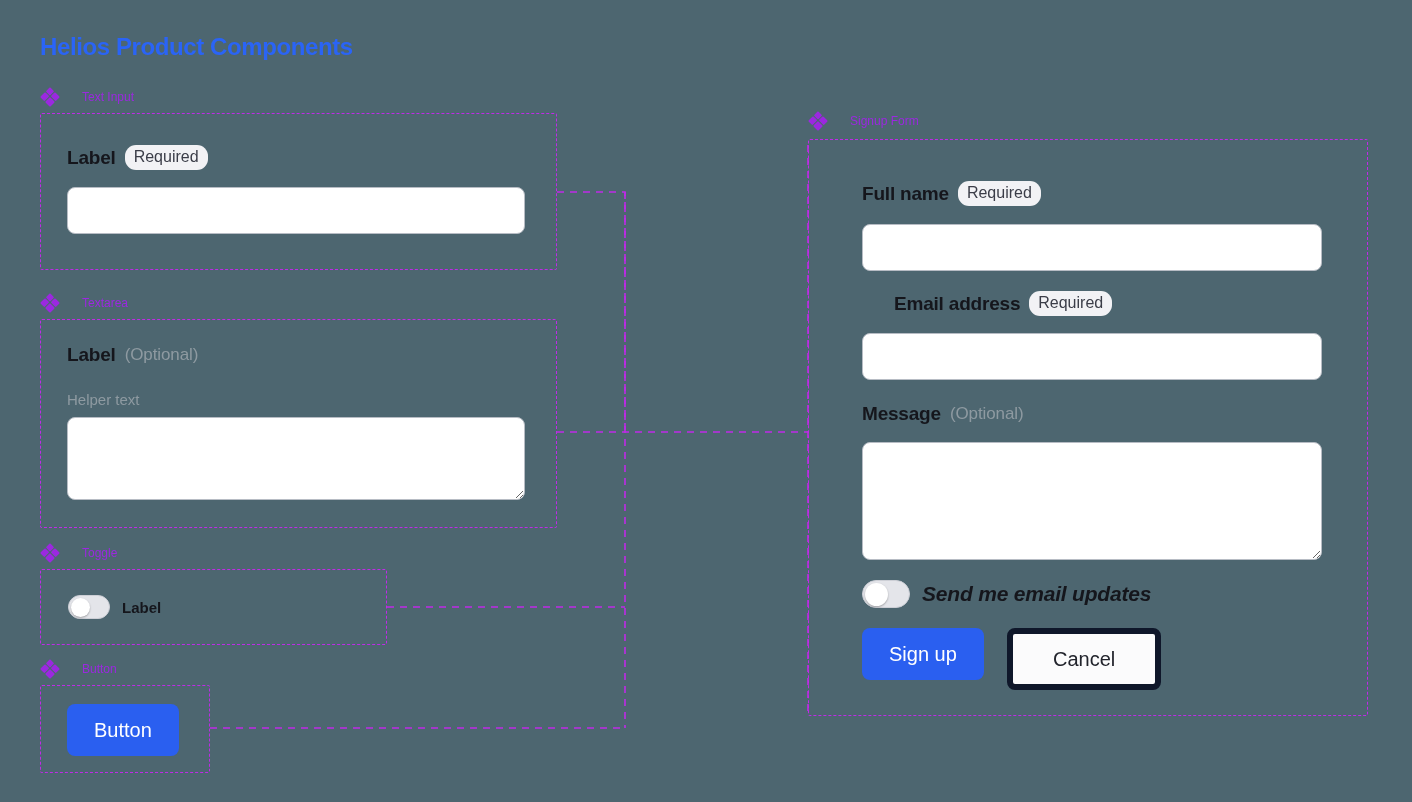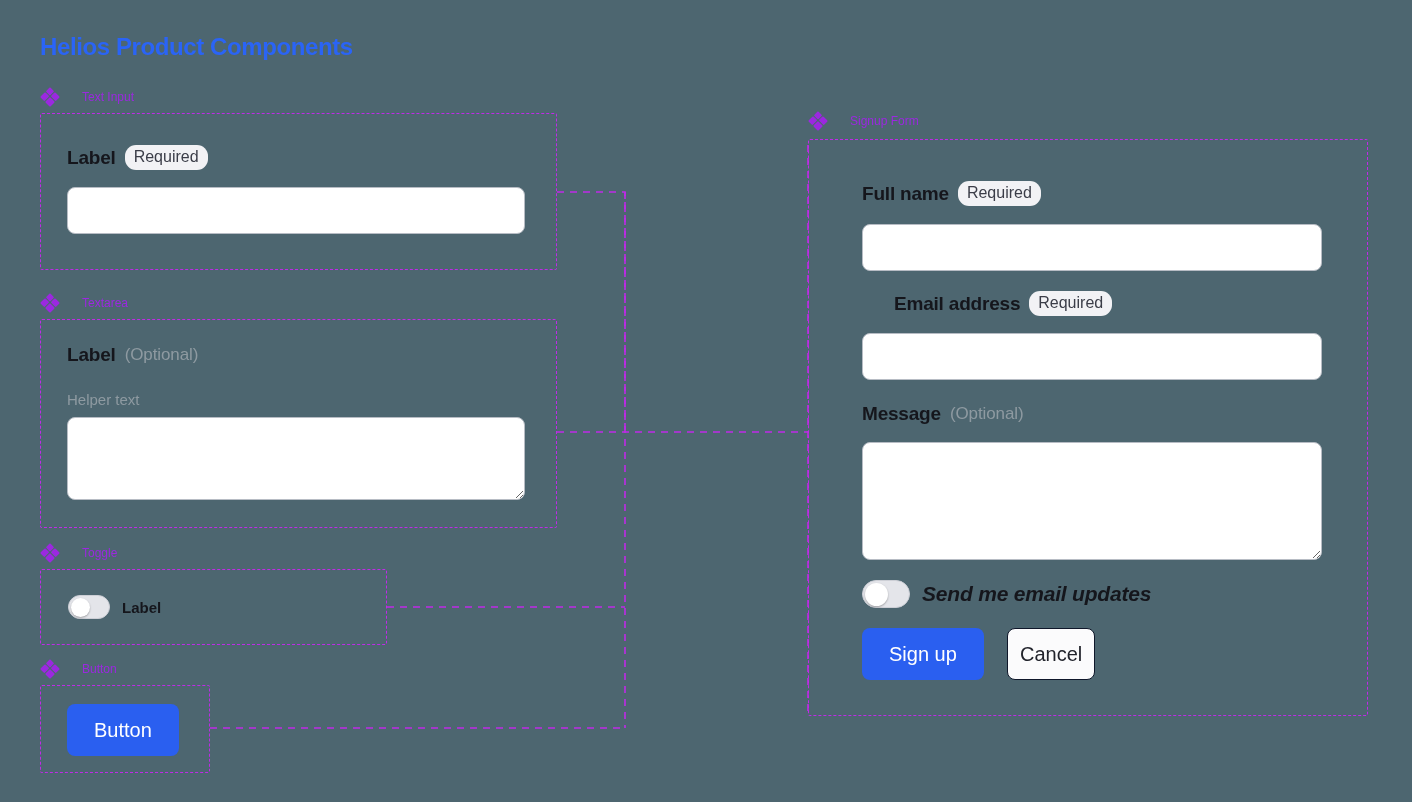--- a/index.html
+++ b/index.html
@@ -183,23 +183,23 @@
   }
   .btn-primary {
     background: #2a5ff0;
     color: #ffffff;
     font-size: 20px;
     padding: 15px 26px;
   }
   .btn-secondary {
     background: #fbfbfc;
     color: #22242c;
-    border: 1px solid #0f172a;
+    border: 6px solid #0f172a;
     font-size: 20px;
-    padding: 15px 12px;
+    padding: 15px 40px;
   }
 
   
   .abs { position: absolute; z-index: 3; }
 </style>
 </head>
 <body>
 
 <div class="canvas">
 

